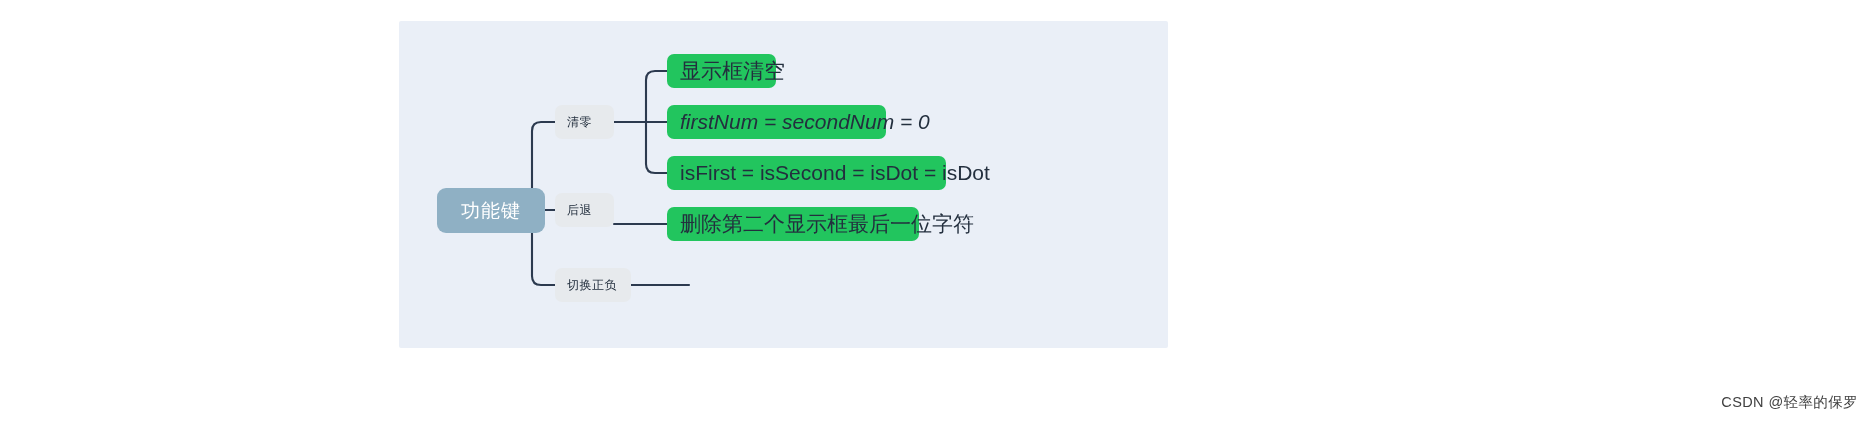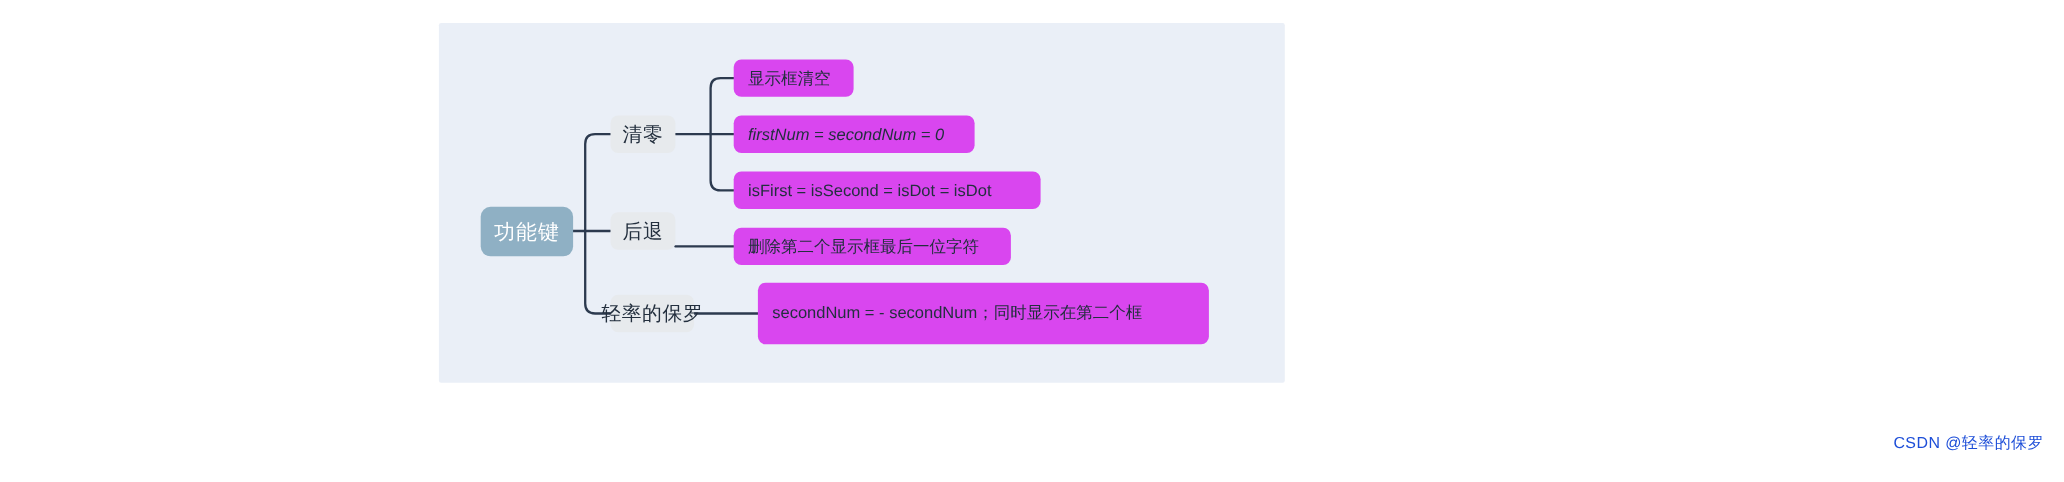--- a/index.html
+++ b/index.html
@@ -60,50 +60,49 @@
     font-size: 19px;
     letter-spacing: 1px;
     padding: 0 17px;
     justify-content: center;
   }
 
   .node-branch {
     background: #e7eaed;
     color: #232f3e;
     border-radius: 7px;
-    font-size: 18px;
+    font-size: 12px;
     letter-spacing: 0.5px;
     padding: 0 12px;
-    justify-content: center;
   }
 
   .node-leaf {
-    background: #d946ef;
+    background: #22c55e;
     color: #232f3e;
     border-radius: 7px;
-    font-size: 15px;
+    font-size: 21px;
     padding: 0 13px;
     justify-content: flex-start;
   }
 
   .node-leaf.wrap {
     white-space: normal;
     line-height: 1.55;
     align-items: center;
     padding-top: 6px;
     padding-bottom: 6px;
   }
 
   
   #watermark {
     position: absolute;
     right: 18px;
     bottom: 26px;
     font-size: 14.5px;
-    color: #1d4ed8;
+    color: #404040;
     letter-spacing: 0.4px;
     white-space: pre;
   }
 </style>
 </head>
 <body>
 
 <div id="stage">
 
   <div id="canvas">
@@ -126,21 +125,21 @@
         <path d="M 247 101 L 268 101"></path>
 
         <path d="M 247 101 L 247 143 Q 247 152 256 152 L 268 152"></path>
 
         <path d="M 215 203 L 268 203"></path>
 
         <path d="M 232 264 L 290 264"></path>
       </g>
     </svg>
 
-    <div class="node node-root" style="left:38px; top:167px; width:84px; height:45px;">
+    <div class="node node-root" style="left:38px; top:167px; width:108px; height:45px;">
       <span>功能键</span>
     </div>
 
     <div class="node node-branch" style="left:156px; top:84px; width:59px; height:34px;">
       <span>清零</span>
     </div>
 
     <div class="node node-leaf" style="left:268px; top:33px; width:109px; height:34px;">
       <span>显示框清空</span>
     </div>
@@ -155,24 +154,21 @@
 
     <div class="node node-branch" style="left:156px; top:172px; width:59px; height:34px;">
       <span>后退</span>
     </div>
 
     <div class="node node-leaf" style="left:268px; top:186px; width:252px; height:34px;">
       <span>删除第二个显示框最后一位字符</span>
     </div>
 
     <div class="node node-branch" style="left:156px; top:247px; width:76px; height:34px;">
-      <span>轻率的保罗</span>
+      <span>切换正负</span>
     </div>
 
-    <div class="node node-leaf wrap" style="left:290px; top:236px; width:410px; height:56px;">
-      <span>secondNum = - secondNum；同时显示在第二个框</span>
-    </div>
 
   </div>
 
   <div id="watermark">CSDN @轻率的保罗</div>
 
 </div>
 
 </body></html>

